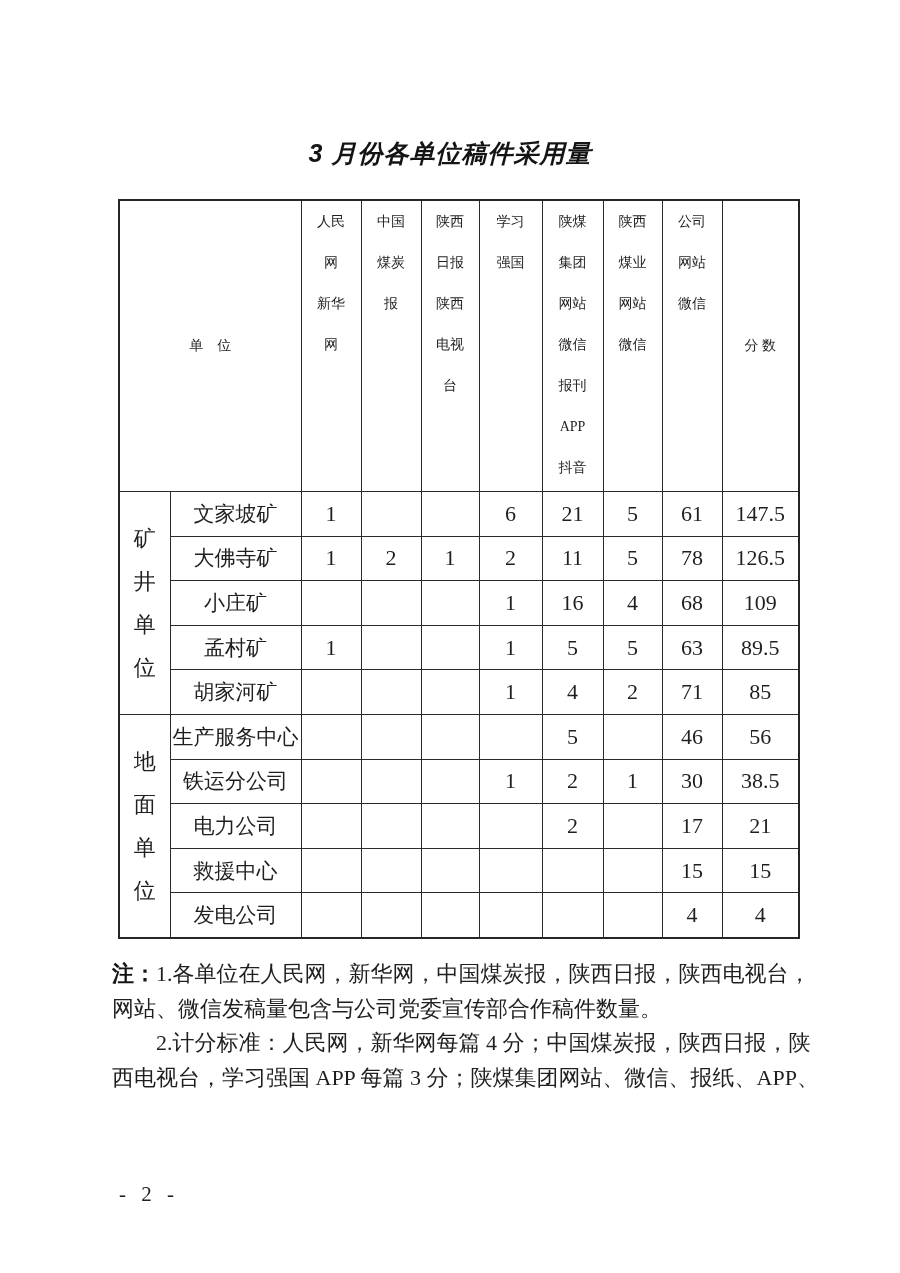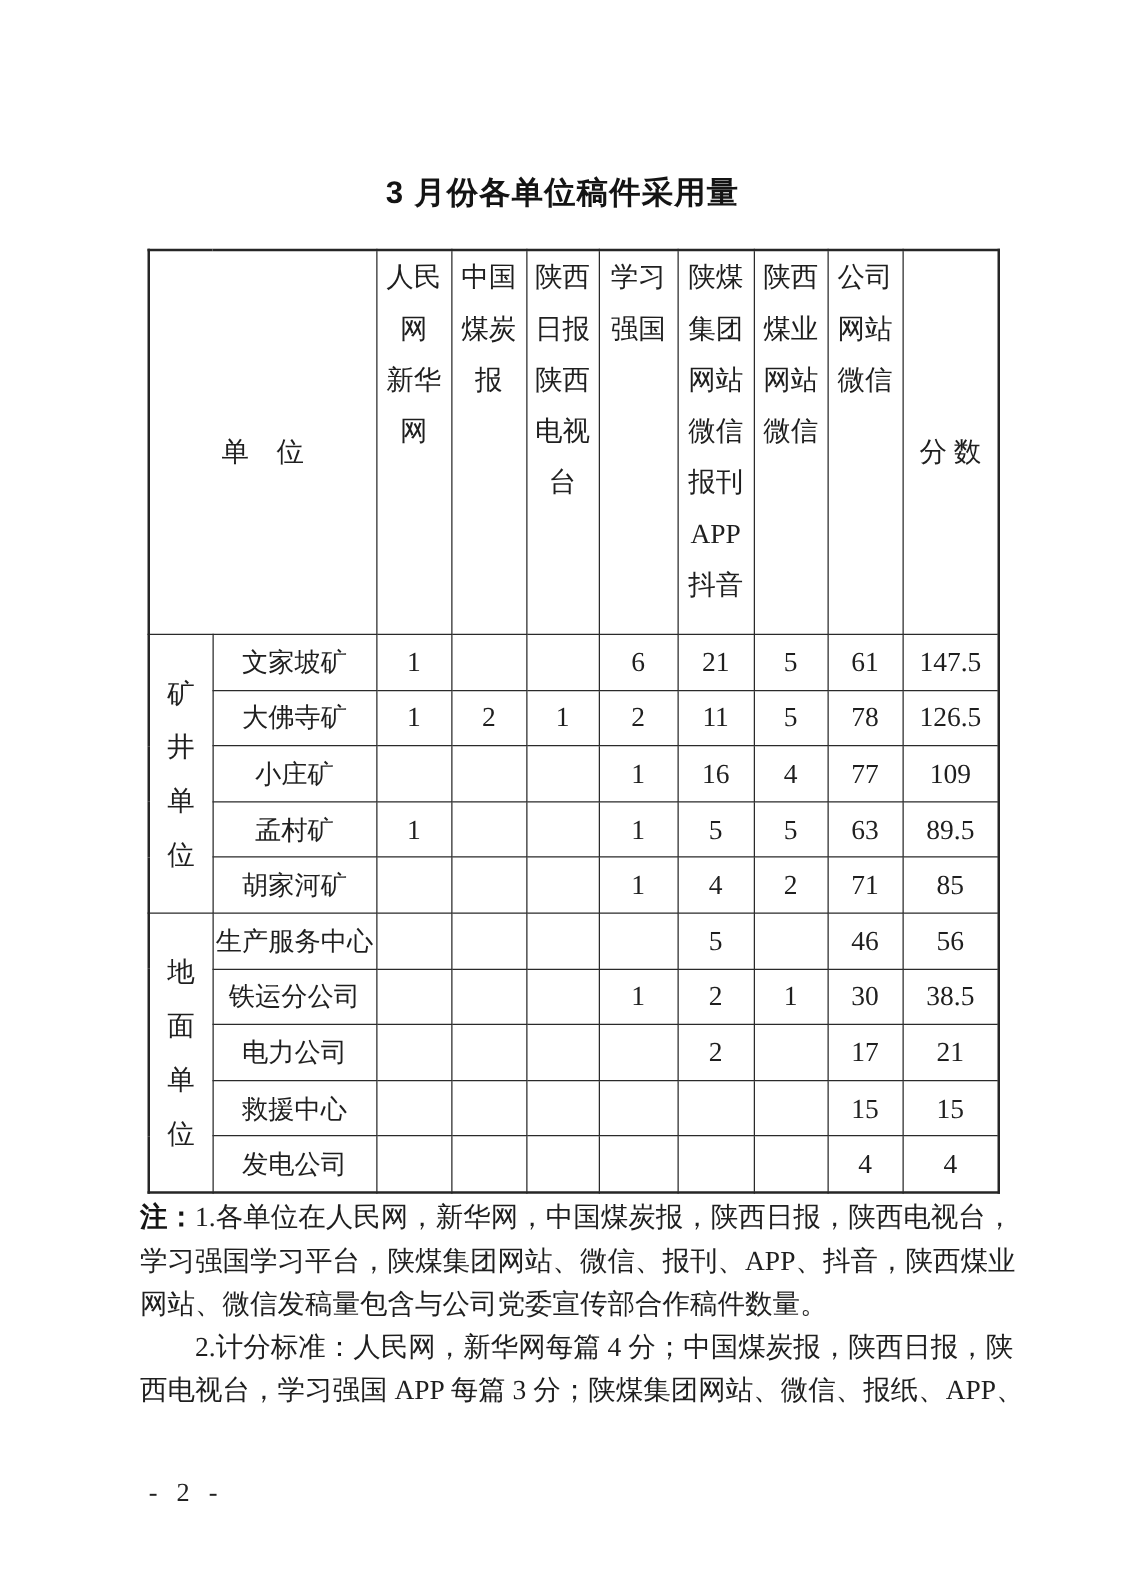--- a/index.html
+++ b/index.html
@@ -4,36 +4,36 @@
 <style>
   html,body { margin:0; padding:0; background:#ffffff; }
   .page {
     position:relative; width:900px; height:1273px; background:#ffffff;
     font-family:"Liberation Serif","DejaVu Serif",serif; color:#1f1f1f;
     overflow:hidden;
   }
   .title {
     position:absolute; top:137px; left:0; width:900px; text-align:center;
     font-family:"Liberation Sans","DejaVu Sans",sans-serif;
-    font-weight:700; font-size:25px; letter-spacing:1px; color:#141414;
+    font-weight:700; font-size:25px; letter-spacing:1px; color:#141414;font-style:italic;
   }
   table.stats {
     position:absolute; left:118px; top:199px; width:680px;
     border-collapse:collapse; table-layout:fixed;
     border:2px solid #262626;
   }
   table.stats th, table.stats td {
     border:1px solid #2a2a2a; padding:0; text-align:center;
     font-weight:normal; color:#1f1f1f;
   }
   thead th {
     height:290px; vertical-align:top; padding-top:7px;
-    line-height:41px; font-size:22px; white-space:pre-line;
-  }
-  thead th.mid { vertical-align:middle; padding-top:16px; line-height:28px; }
+    line-height:41px; font-size:14px; white-space:pre-line;
+  }
+  thead th.mid { vertical-align:middle; padding-top:0; line-height:28px; }
   tbody td, tbody th { height:43.6px; font-size:22px; }
   td.unit { font-size:21px; }
   th.group {
     white-space:pre-line; line-height:43px; font-size:22px;
     vertical-align:middle; font-weight:normal;
   }
   .notes {
     position:absolute; left:112px; top:937px; width:692px;
     font-size:22px; line-height:34.5px; color:#1f1f1f;margin-top:20px;
   }
@@ -127,21 +127,21 @@
         <td>126.5</td>
       </tr>
       <tr>
         <td class="unit">小庄矿</td>
         <td></td>
         <td></td>
         <td></td>
         <td>1</td>
         <td>16</td>
         <td>4</td>
-        <td>77</td>
+        <td>68</td>
         <td>109</td>
       </tr>
       <tr>
         <td class="unit">孟村矿</td>
         <td>1</td>
         <td></td>
         <td></td>
         <td>1</td>
         <td>5</td>
         <td>5</td>
@@ -216,21 +216,20 @@
         <td></td>
         <td></td>
         <td>4</td>
         <td>4</td>
       </tr>
     </tbody>
   </table>
 
   <div class="notes">
     <div class="note-line"><span class="note-prefix">注：</span><span>1.各单位在人民网，新华网，中国煤炭报，陕西日报，陕西电视台，</span></div>
-    <div class="note-line">学习强国学习平台，陕煤集团网站、微信、报刊、APP、抖音，陕西煤业</div>
     <div class="note-line">网站、微信发稿量包含与公司党委宣传部合作稿件数量。</div>
     <div class="note-line indent">2.计分标准：人民网，新华网每篇 4 分；中国煤炭报，陕西日报，陕</div>
     <div class="note-line">西电视台，学习强国 APP 每篇 3 分；陕煤集团网站、微信、报纸、APP、</div>
   </div>
 
   <div class="pagenum">- 2 -</div>
 
 </div>
 
 </body></html>

